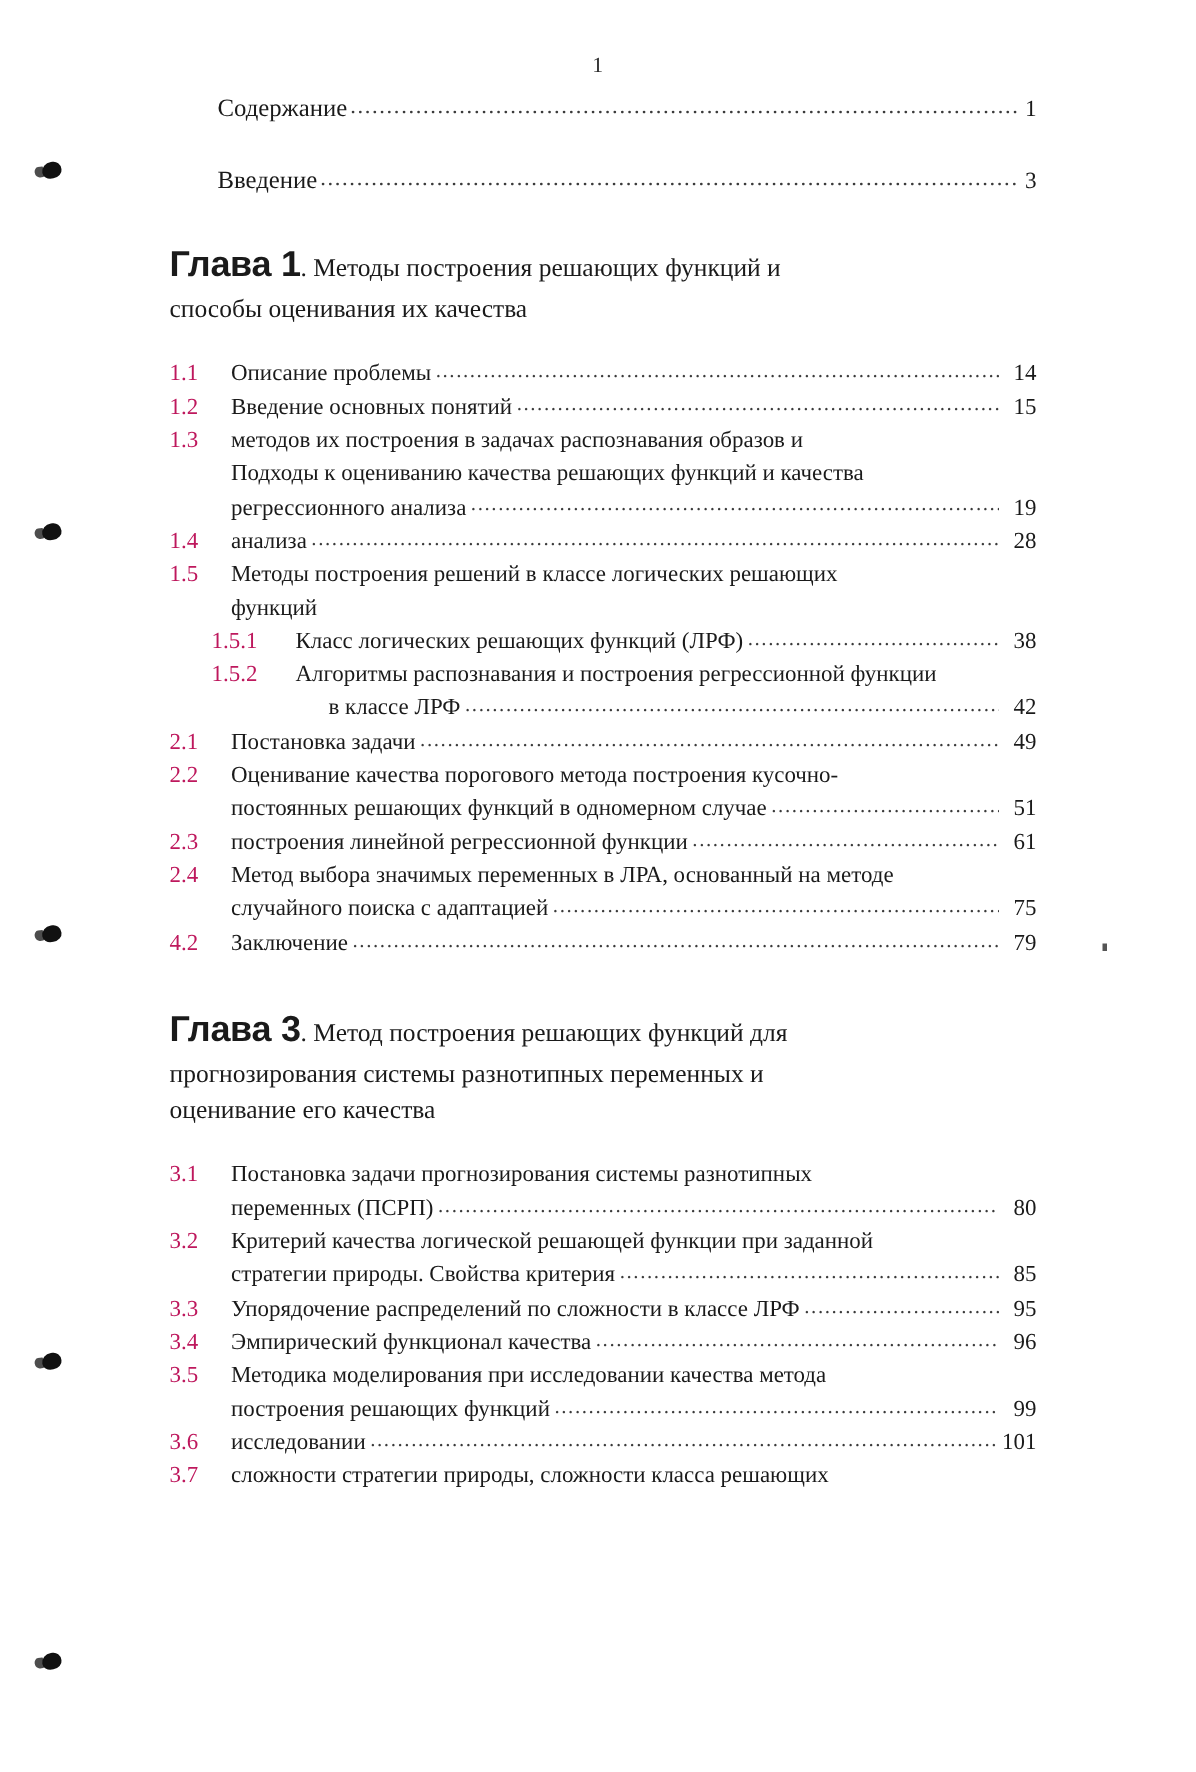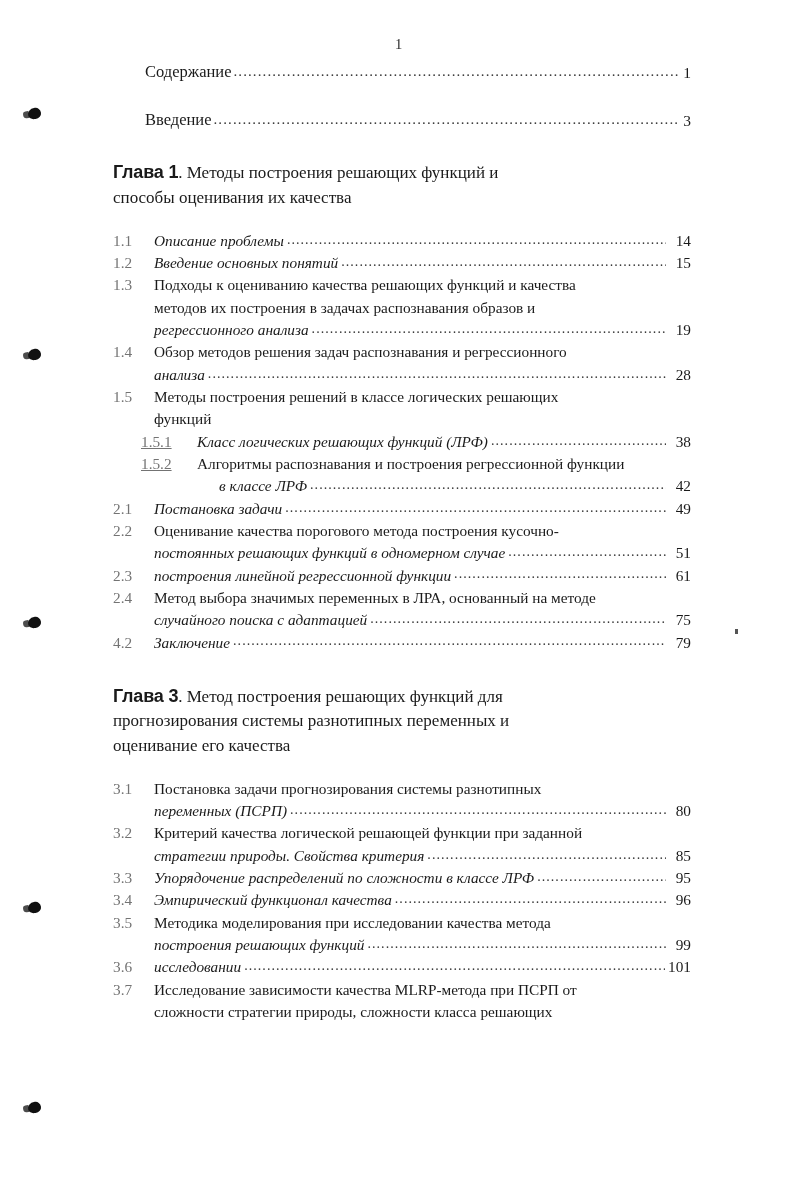--- a/index.html
+++ b/index.html
@@ -61,49 +61,49 @@
   .chapter {
     margin-top: 30px;
     margin-bottom: 20px;
     font-size: 17px;
     line-height: 1.42;
     width: 430px;
   }
   .chapter .glava {
     font-family: "Liberation Sans", "DejaVu Sans", sans-serif;
     font-weight: bold;
-    font-size: 18px;
+    font-size: 24px;
     letter-spacing: -0.2px;
     text-align: right;
   }
 
   
   .entry {
     display: flex;
     font-size: 15.3px;
     line-height: 1.46;
     margin-bottom: 0px;
   }
   .entry .num {
     flex: 0 0 auto;
     width: 41px;
-    color: #737373;
-  }
-  .entry.sub .num { width: 56px; text-decoration: underline; }
+    color: #be185d;
+  }
+  .entry.sub .num { width: 56px; }
   .entry.sub { padding-left: 28px; }
   .entry .body {
     flex: 1 1 auto;
     min-width: 0;
   }
   .line {
     display: flex;
     align-items: flex-end;
     white-space: nowrap;
   }
-  .line .txt { flex: 0 0 auto; padding-right: 3px; font-style: italic; }
+  .line .txt { flex: 0 0 auto; padding-right: 3px; }
   .line .lead {
     flex: 1 1 auto;
     overflow: hidden;
     white-space: nowrap;
     font-size: 14px;
     letter-spacing: 1.05px;
     color: #3a3a3a;
     transform: translateY(-2px);
   }
   .line .pg {
@@ -179,38 +179,35 @@
             <span class="txt">Введение основных понятий</span>
             <span class="lead">....................................................................................................................................................................................................................................................................</span>
             <span class="pg">15</span>
           </div>
         </div>
       </div>
       <div class="entry">
         <div class="num">1.3</div>
         <div class="body">
           <div class="line wrapline">
+            <span>методов их построения в задачах распознавания образов и</span>
+          </div>
+          <div class="line wrapline">
             <span>Подходы к оцениванию качества решающих функций и качества</span>
           </div>
-          <div class="line wrapline">
-            <span>методов их построения в задачах распознавания образов и</span>
-          </div>
           <div class="line">
             <span class="txt">регрессионного анализа</span>
             <span class="lead">....................................................................................................................................................................................................................................................................</span>
             <span class="pg">19</span>
           </div>
         </div>
       </div>
       <div class="entry">
         <div class="num">1.4</div>
         <div class="body">
-          <div class="line wrapline">
-            <span>Обзор методов решения задач распознавания и регрессионного</span>
-          </div>
           <div class="line">
             <span class="txt">анализа</span>
             <span class="lead">....................................................................................................................................................................................................................................................................</span>
             <span class="pg">28</span>
           </div>
         </div>
       </div>
       <div class="entry">
         <div class="num">1.5</div>
         <div class="body">
@@ -367,23 +364,20 @@
           <div class="line">
             <span class="txt">исследовании</span>
             <span class="lead">....................................................................................................................................................................................................................................................................</span>
             <span class="pg">101</span>
           </div>
         </div>
       </div>
       <div class="entry">
         <div class="num">3.7</div>
         <div class="body">
-          <div class="line wrapline">
-            <span>Исследование зависимости качества MLRP-метода при ПСРП от</span>
-          </div>
           <div class="line wrapline">
             <span>сложности стратегии природы, сложности класса решающих</span>
           </div>
         </div>
       </div>
     </div>
 
   <div class="punch" style="left:28px; top:108px;"></div>
   <div class="punch" style="left:28px; top:349px;"></div>
   <div class="punch" style="left:28px; top:617px;"></div>

